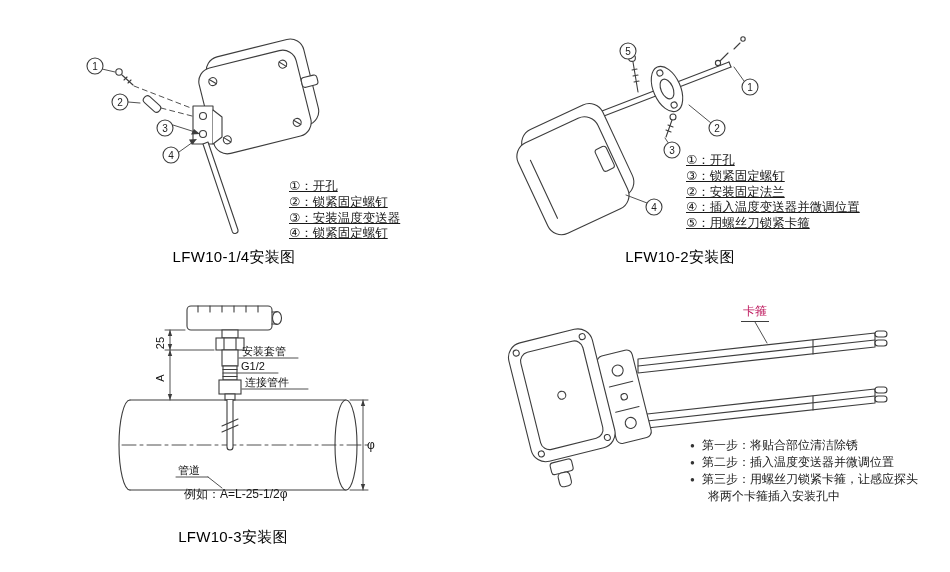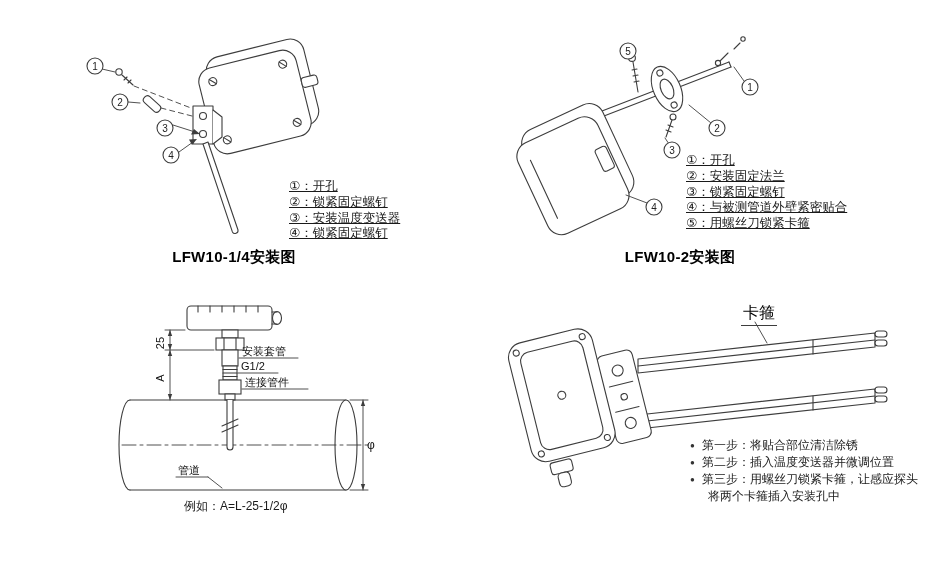--- a/index.html
+++ b/index.html
@@ -1,24 +1,24 @@
 <!DOCTYPE html>
 <html><head>
 <meta charset="utf-8">
 <style>
   * { margin:0; padding:0; box-sizing:border-box; }
   html,body { background:#ffffff; }
   body { font-family:"Liberation Sans","DejaVu Sans",sans-serif; color:#111; }
   .canvas { position:relative; width:950px; height:572px; background:#ffffff; overflow:hidden; }
   svg { position:absolute; overflow:visible; }
   svg text { font-family:"Liberation Sans","DejaVu Sans",sans-serif; }
-  .fig-title { position:absolute; text-align:center; font-size:15px; font-weight:700; color:#000; letter-spacing:.3px; }
+  .fig-title { position:absolute; text-align:center; font-size:15px; font-weight:400; color:#000; letter-spacing:.3px; }
   .legend { position:absolute; font-size:12.5px; line-height:15.8px; color:#1a1a1a; white-space:nowrap;text-decoration:underline; }
   .note { position:absolute; font-size:12px; color:#1a1a1a; white-space:nowrap; }
-  .clamp-label { position:absolute; font-size:16px; color:#000000; border-bottom:1px solid #3d3d3d; padding:0 2px 1px 2px; }
+  .clamp-label { position:absolute; font-size:12px; color:#be185d; border-bottom:1px solid #3d3d3d; padding:0 2px 1px 2px; }
   .steps { position:absolute; font-size:12px; line-height:17px; color:#1a1a1a; white-space:nowrap; }
   .step { display:flex; }
   .step .bullet { width:12px; font-size:8px; line-height:17px; color:#333; }
   .step.cont { padding-left:6px; }
 </style>
 </head>
 <body>
 
 <div class="canvas">
 
@@ -142,23 +142,23 @@
       <text x="123" y="36.5">5</text>
       <text x="245" y="72.5">1</text>
       <text x="212" y="113.5">2</text>
       <text x="167" y="135.5">3</text>
       <text x="149" y="192.5">4</text>
     </g>
   </svg>
 
   <div class="legend" style="left:686px;top:153px">
     <div>①：开孔</div>
+    <div>③：锁紧固定螺钉</div>
     <div>②：安装固定法兰</div>
-    <div>③：锁紧固定螺钉</div>
-    <div>④：与被测管道外壁紧密贴合</div>
+    <div>④：插入温度变送器并微调位置</div>
     <div>⑤：用螺丝刀锁紧卡箍</div>
   </div>
   <div class="fig-title" style="left:580px;top:248px;width:200px">LFW10-2安装图</div>
 
   <svg style="left:118px;top:296px" width="275" height="230" viewBox="0 0 275 230">
     <g stroke="#3d3d3d" fill="none" stroke-width="1.1" stroke-linecap="round">
       <g>
         <rect x="69" y="10" width="85" height="24" rx="4" fill="#fff"></rect>
         <line x1="80" y1="10" x2="80" y2="16"></line>
         <line x1="92" y1="10" x2="92" y2="16"></line>
@@ -223,21 +223,22 @@
       <text x="46" y="47" transform="rotate(-90 46 47)" text-anchor="middle">25</text>
       <text x="46" y="82" transform="rotate(-90 46 82)" text-anchor="middle">A</text>
       <text x="249" y="153" font-size="12">φ</text>
       <text x="124" y="59">安装套管</text>
       <text x="123" y="74">G1/2</text>
       <text x="127" y="90">连接管件</text>
       <text x="60" y="178">管道</text>
     </g>
   </svg>
 
-  <div class="note" style="left:184px;top:498px">例如：A=L-25-1/2φ</div>
+  <div class="note" style="left:184px;top:486px">例如：A=L-25-1/2φ</div>
+  <div class="fig-title" style="left:133px;top:528px;width:200px">LFW10-3安装图</div>
 
   <svg style="left:503px;top:296px" width="432" height="250" viewBox="0 0 432 250">
     <g stroke="#3d3d3d" fill="none" stroke-width="1.1" stroke-linejoin="round" stroke-linecap="round">
       <g>
         <polygon points="135,63 372,37 372,51 135,77" fill="#fff"></polygon>
         <line x1="135" y1="70" x2="372" y2="44"></line>
         <polygon points="135,119 372,93 372,107 135,133" fill="#fff"></polygon>
         <line x1="135" y1="126" x2="372" y2="100"></line>
         <line x1="310" y1="44" x2="310" y2="58"></line>
         <line x1="310" y1="100" x2="310" y2="114"></line>

